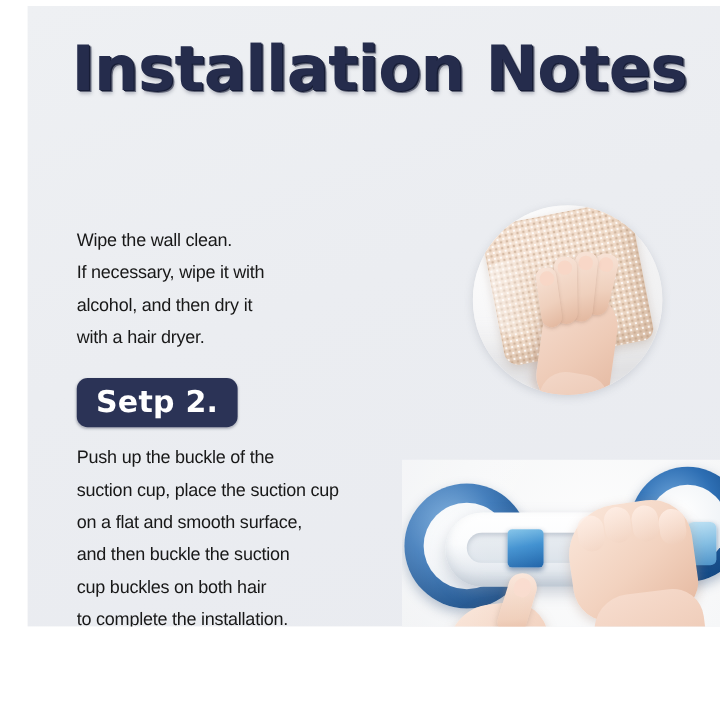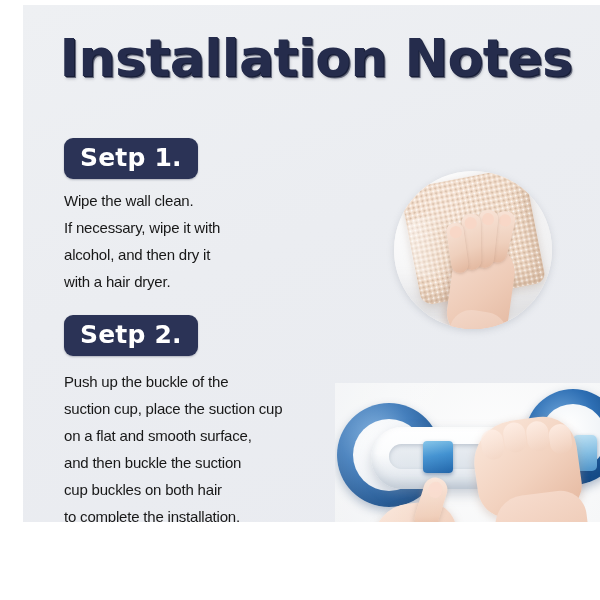--- a/index.html
+++ b/index.html
@@ -346,21 +346,20 @@
 </head>
 <body>
 
 <div class="poster">
   <div class="panel">
 
     <div class="title-wrap">
       <span class="title">Installation Notes</span>
     </div>
 
-    <div class="step-badge" id="badge1">Setp 1.</div>
 
     <div class="body-text" id="text1">Wipe the wall clean.
 If necessary, wipe it with
 alcohol, and then dry it
 with a hair dryer.</div>
 
     <div class="photo-circle">
       <div class="pc-wall"></div>
       <div class="towel">
         <div class="towel-body"></div>

